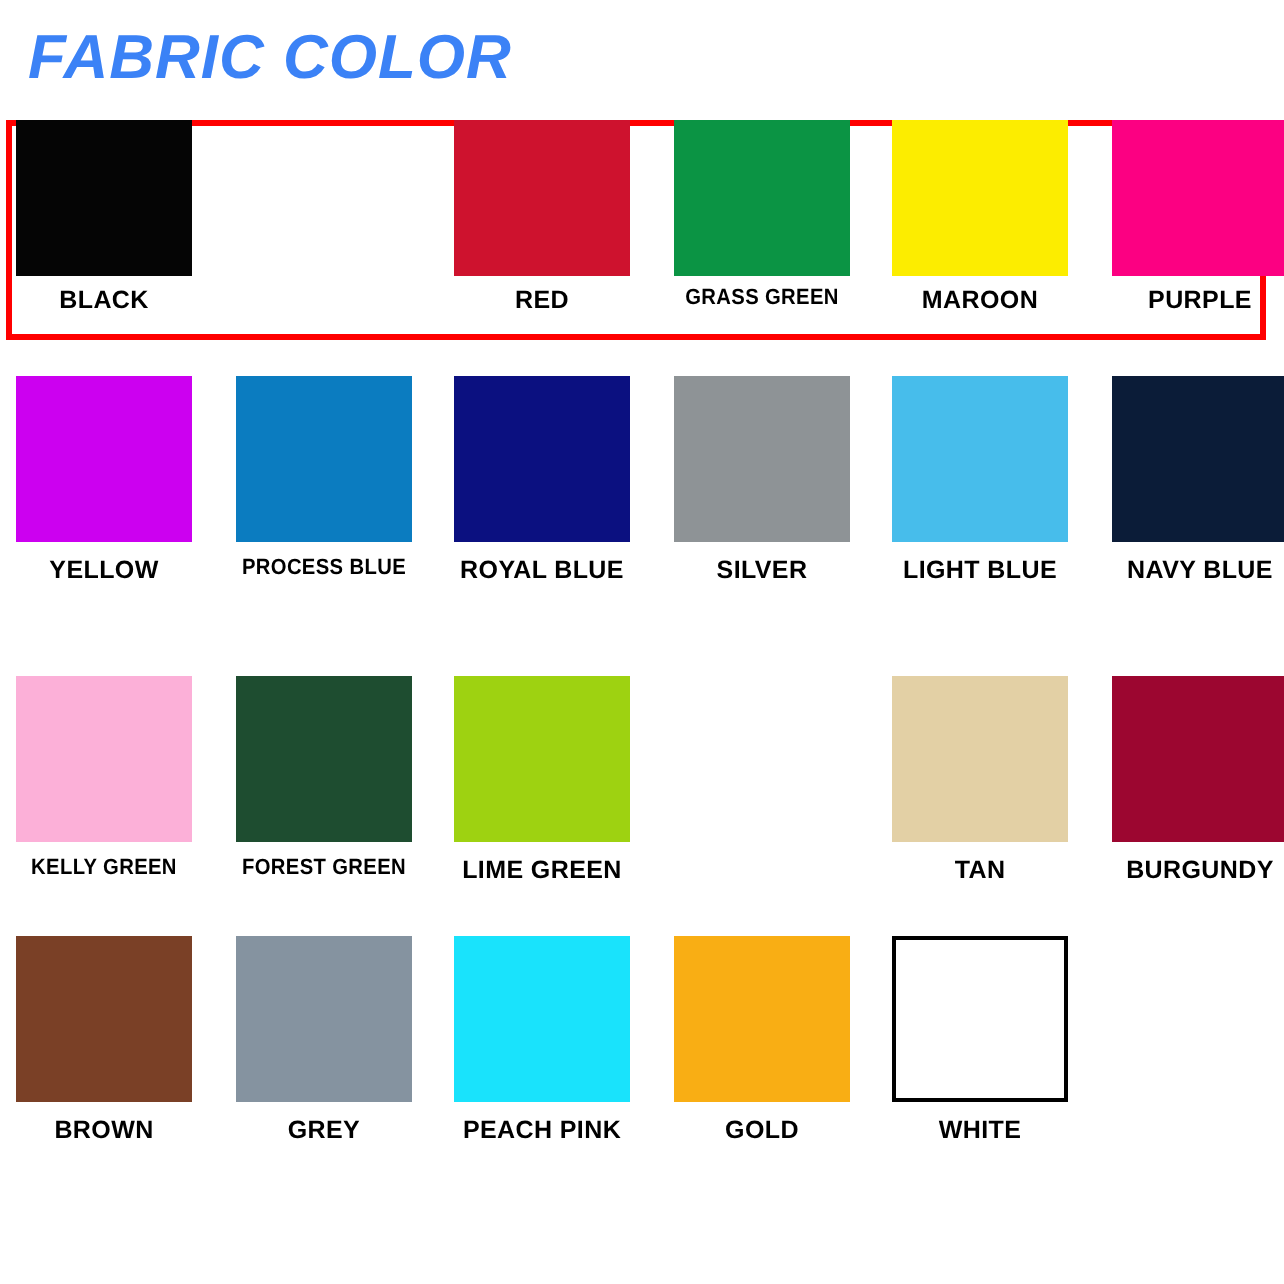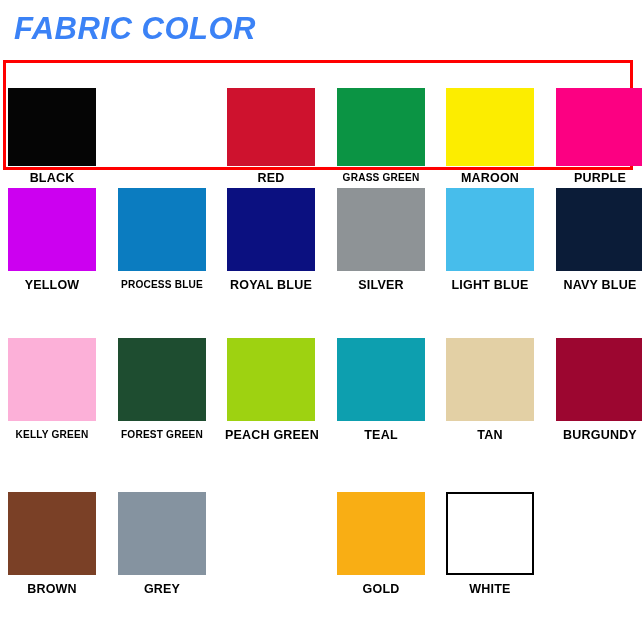--- a/index.html
+++ b/index.html
@@ -46,24 +46,24 @@
     top: 0;
     width: 642px;
   }
 
   .swatch-row {
     position: absolute;
     left: 0;
     width: 642px;
     height: 150px;
   }
-  .swatch-row[data-row="0"] { top: 60px; height: 112px; margin-top: 28px; }
+  .swatch-row[data-row="0"] { top: 60px; height: 112px; }
   .swatch-row[data-row="1"] { top: 188px; }
   .swatch-row[data-row="2"] { top: 338px; }
-  .swatch-row[data-row="3"] { top: 492px; }
+  .swatch-row[data-row="3"] { top: 468px; }
 
   .swatch-cell {
     position: absolute;
     top: 0;
     width: 92px;
   }
   .swatch-cell[data-col="0"] { left: 6px; }
   .swatch-cell[data-col="1"] { left: 116px; }
   .swatch-cell[data-col="2"] { left: 225px; }
   .swatch-cell[data-col="3"] { left: 335px; }
@@ -160,44 +160,44 @@
       <div class="swatch-cell" data-col="1">
         <div class="swatch-chip" style="background-color: rgb(30, 77, 48);"></div>
         <div class="swatch-label condensed">FOREST GREEN</div>
       </div>
       <div class="swatch-cell" data-col="0">
         <div class="swatch-chip" style="background-color: rgb(252, 176, 216);"></div>
         <div class="swatch-label condensed">KELLY GREEN</div>
       </div>
       <div class="swatch-cell" data-col="2">
         <div class="swatch-chip" style="background-color: rgb(158, 210, 17);"></div>
-        <div class="swatch-label">PEACH GREEN</div>
-      </div>
-      <div class="swatch-cell" data-col="3">
-        <div class="swatch-chip" style="background-color: rgb(13, 159, 175);"></div>
-        <div class="swatch-label">TEAL</div>
+        <div class="swatch-label">LIME GREEN</div>
       </div>
       <div class="swatch-cell" data-col="4">
         <div class="swatch-chip" style="background-color: rgb(227, 208, 165);"></div>
         <div class="swatch-label">TAN</div>
       </div>
       <div class="swatch-cell" data-col="5">
         <div class="swatch-chip" style="background-color: rgb(156, 6, 48);"></div>
         <div class="swatch-label">BURGUNDY</div>
       </div>
     </div>
     <div class="swatch-row" data-row="3">
       <div class="swatch-cell" data-col="0">
         <div class="swatch-chip" style="background-color: rgb(122, 64, 38);"></div>
         <div class="swatch-label">BROWN</div>
       </div>
       <div class="swatch-cell" data-col="1">
         <div class="swatch-chip" style="background-color: rgb(133, 147, 160);"></div>
         <div class="swatch-label">GREY</div>
       </div>
+      <div class="swatch-cell" data-col="2">
+        <div class="swatch-chip" style="background-color: rgb(25, 227, 252);"></div>
+        <div class="swatch-label">PEACH PINK</div>
+      </div>
       <div class="swatch-cell" data-col="3">
         <div class="swatch-chip" style="background-color: rgb(249, 174, 20);"></div>
         <div class="swatch-label">GOLD</div>
       </div>
       <div class="swatch-cell" data-col="4">
         <div class="swatch-chip has-outline" style="background-color: rgb(255, 255, 255);"></div>
         <div class="swatch-label">WHITE</div>
       </div>
     </div>
   </div>

